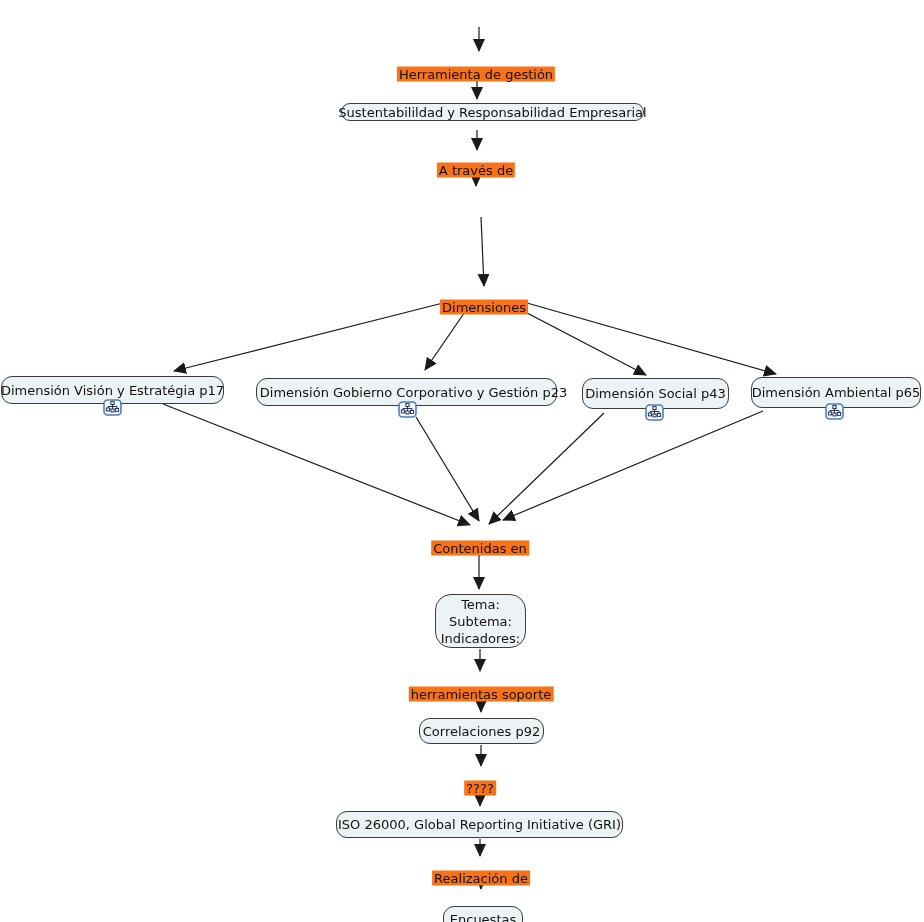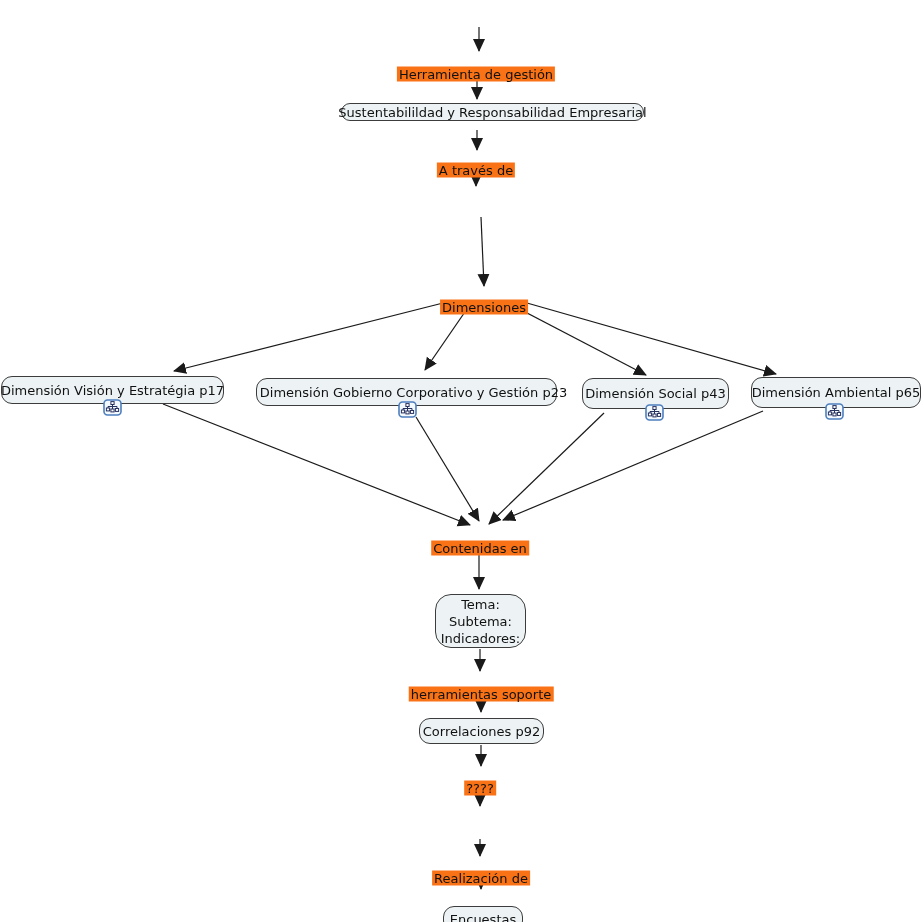--- a/index.html
+++ b/index.html
@@ -95,20 +95,21 @@
   <div class="node" style="left:751px;top:377px;width:170px;height:31px;text-align:right;">Dimensión Ambiental p65</div>
 
   <div class="node multiline" style="left:435px;top:594px;width:91px;height:54px;">
     <span>Tema:</span>
     <span>Subtema:</span>
     <span>Indicadores:</span>
   </div>
 
   <div class="node" style="left:419px;top:718px;width:125px;height:26px;">Correlaciones p92</div>
 
+  <div class="node" style="left:336px;top:811px;width:287px;height:27px;">ISO 26000, Global Reporting Initiative (GRI)</div>
 
   <div class="node" style="left:443px;top:894px;width:80px;height:26px;margin-top:12px;">Encuestas</div>
 
   <div class="phrase" style="left:476px;top:63px;">Herramienta de gestión</div>
 
   <div class="phrase" style="left:476px;top:159px;">A través de</div>
 
   <div class="phrase" style="left:484px;top:296px;">Dimensiones</div>
 
   <div class="phrase" style="left:480px;top:537px;">Contenidas en</div>

